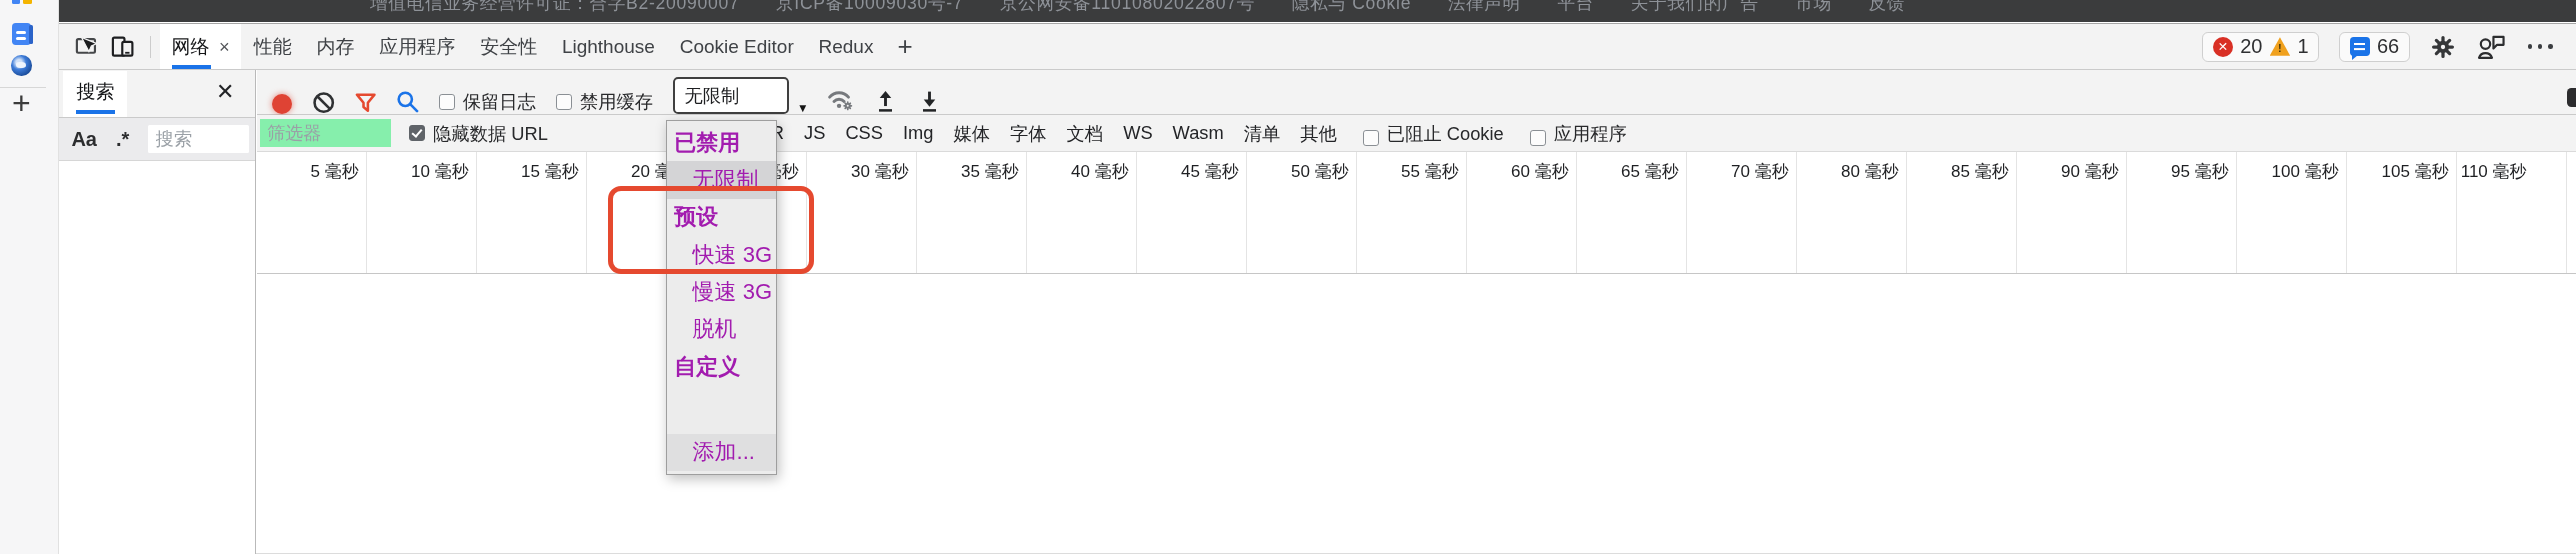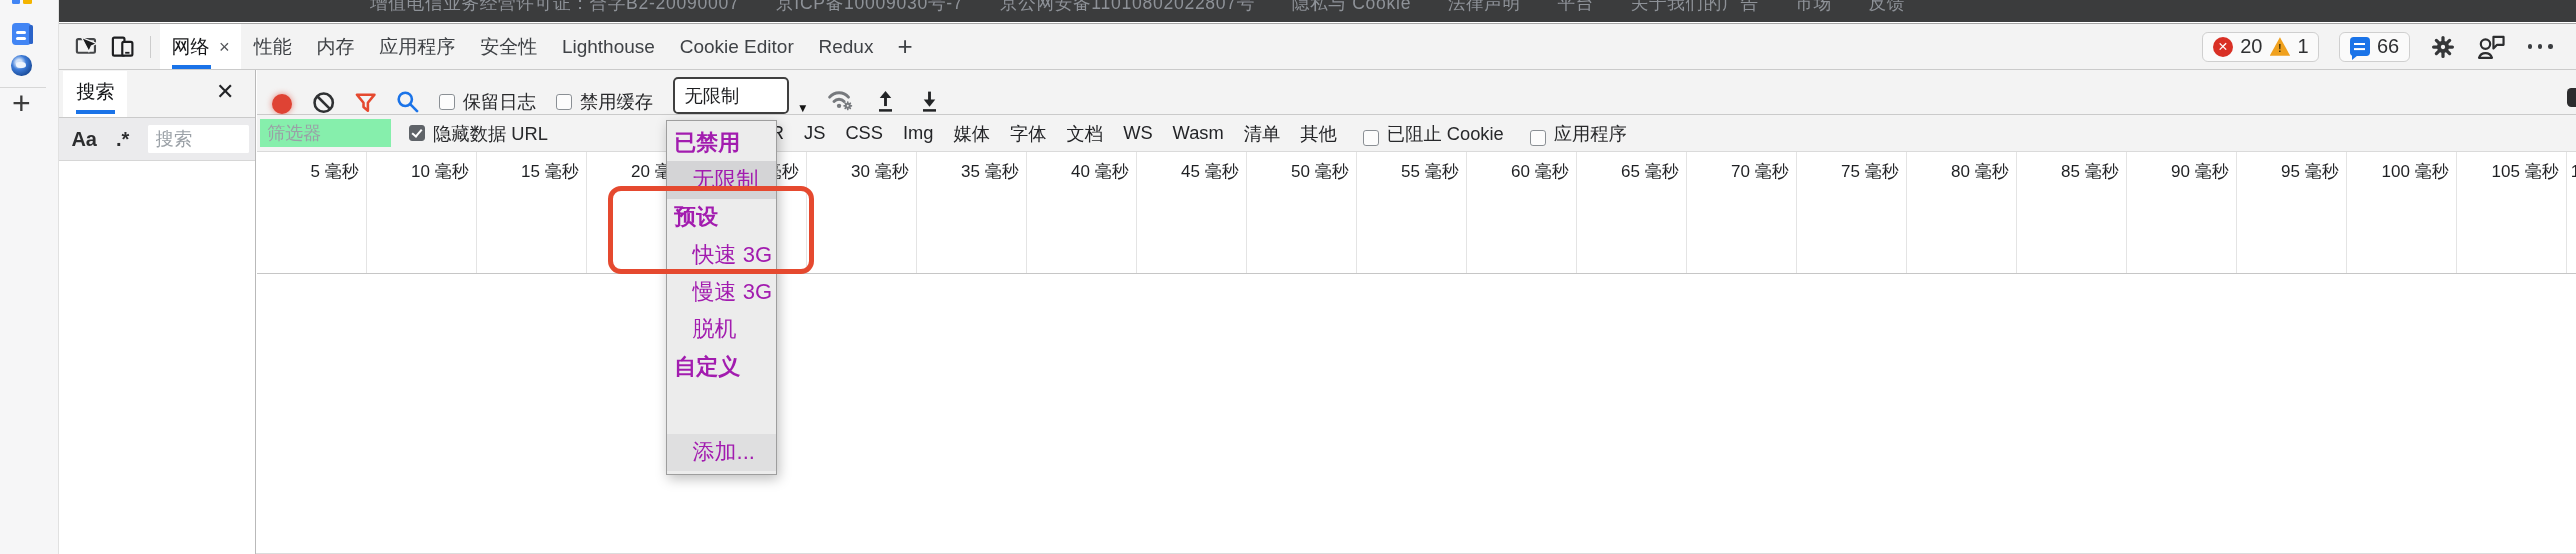--- a/index.html
+++ b/index.html
@@ -346,23 +346,20 @@
           </div>
 
           <div class="cell">
             <span>65 毫秒</span>
           </div>
 
           <div class="cell">
             <span>70 毫秒</span>
           </div>
 
-          <div class="cell">
-            <span>75 毫秒</span>
-          </div>
 
           <div class="cell">
             <span>80 毫秒</span>
           </div>
 
           <div class="cell">
             <span>85 毫秒</span>
           </div>
 
           <div class="cell">

